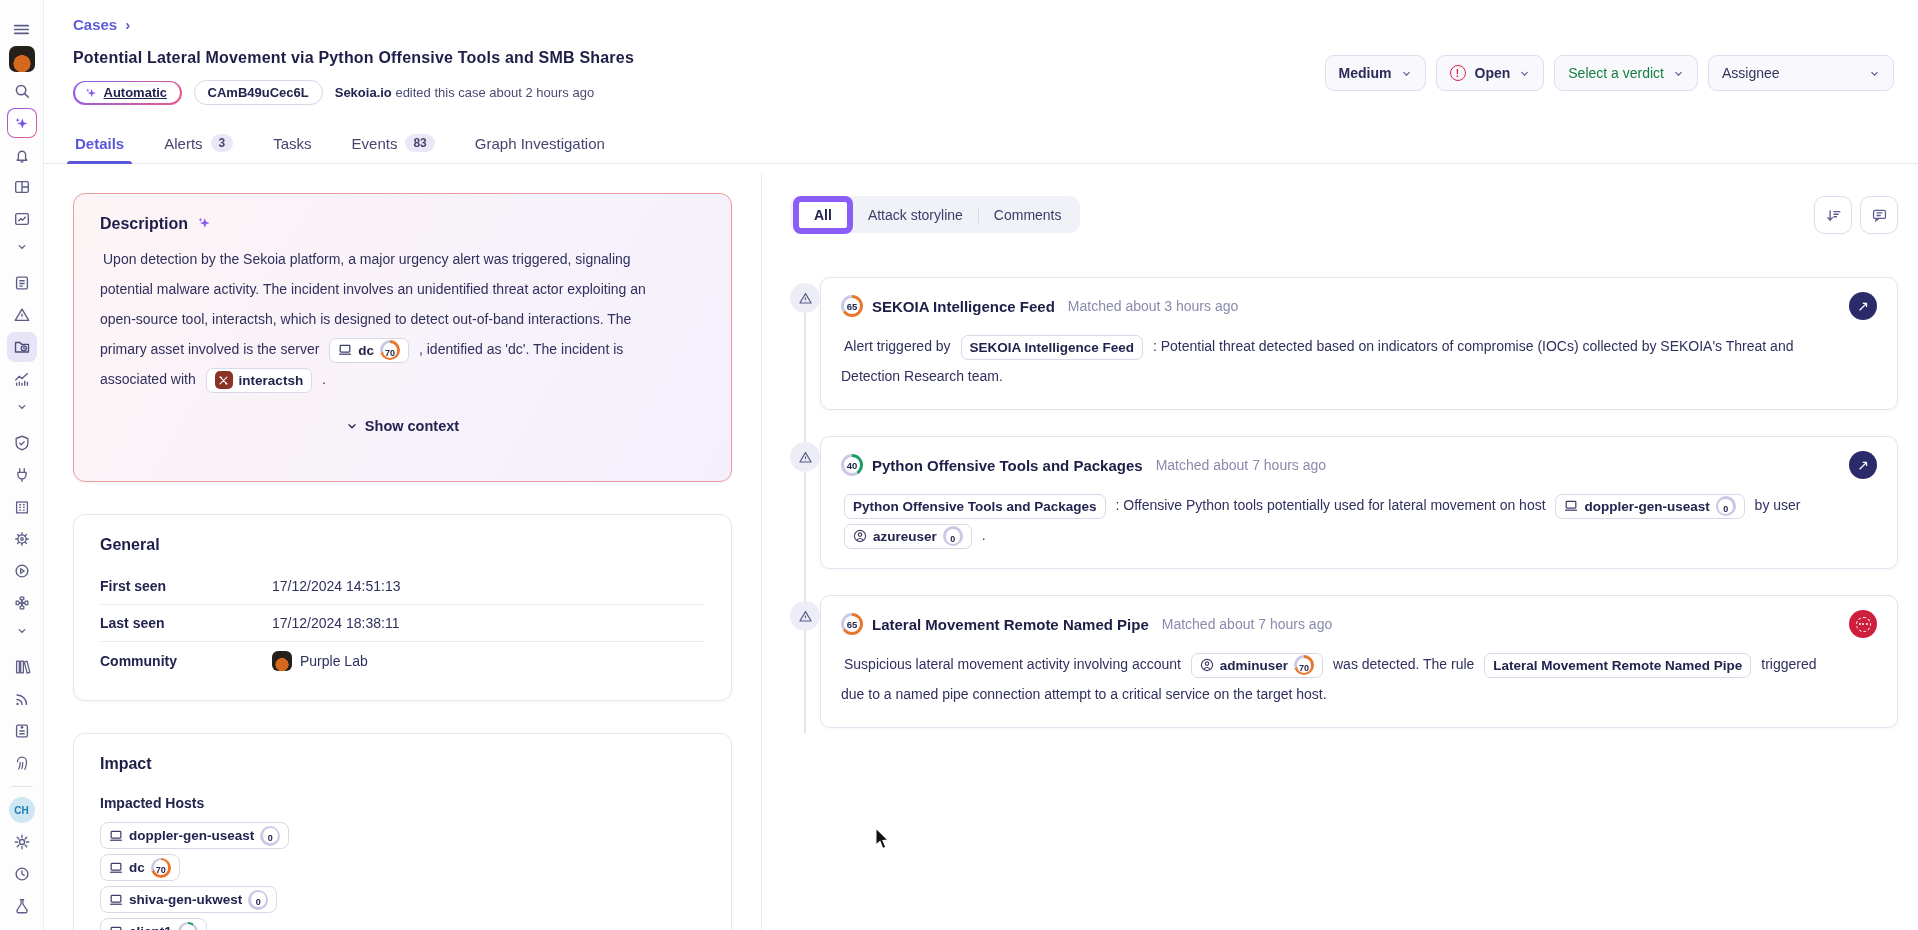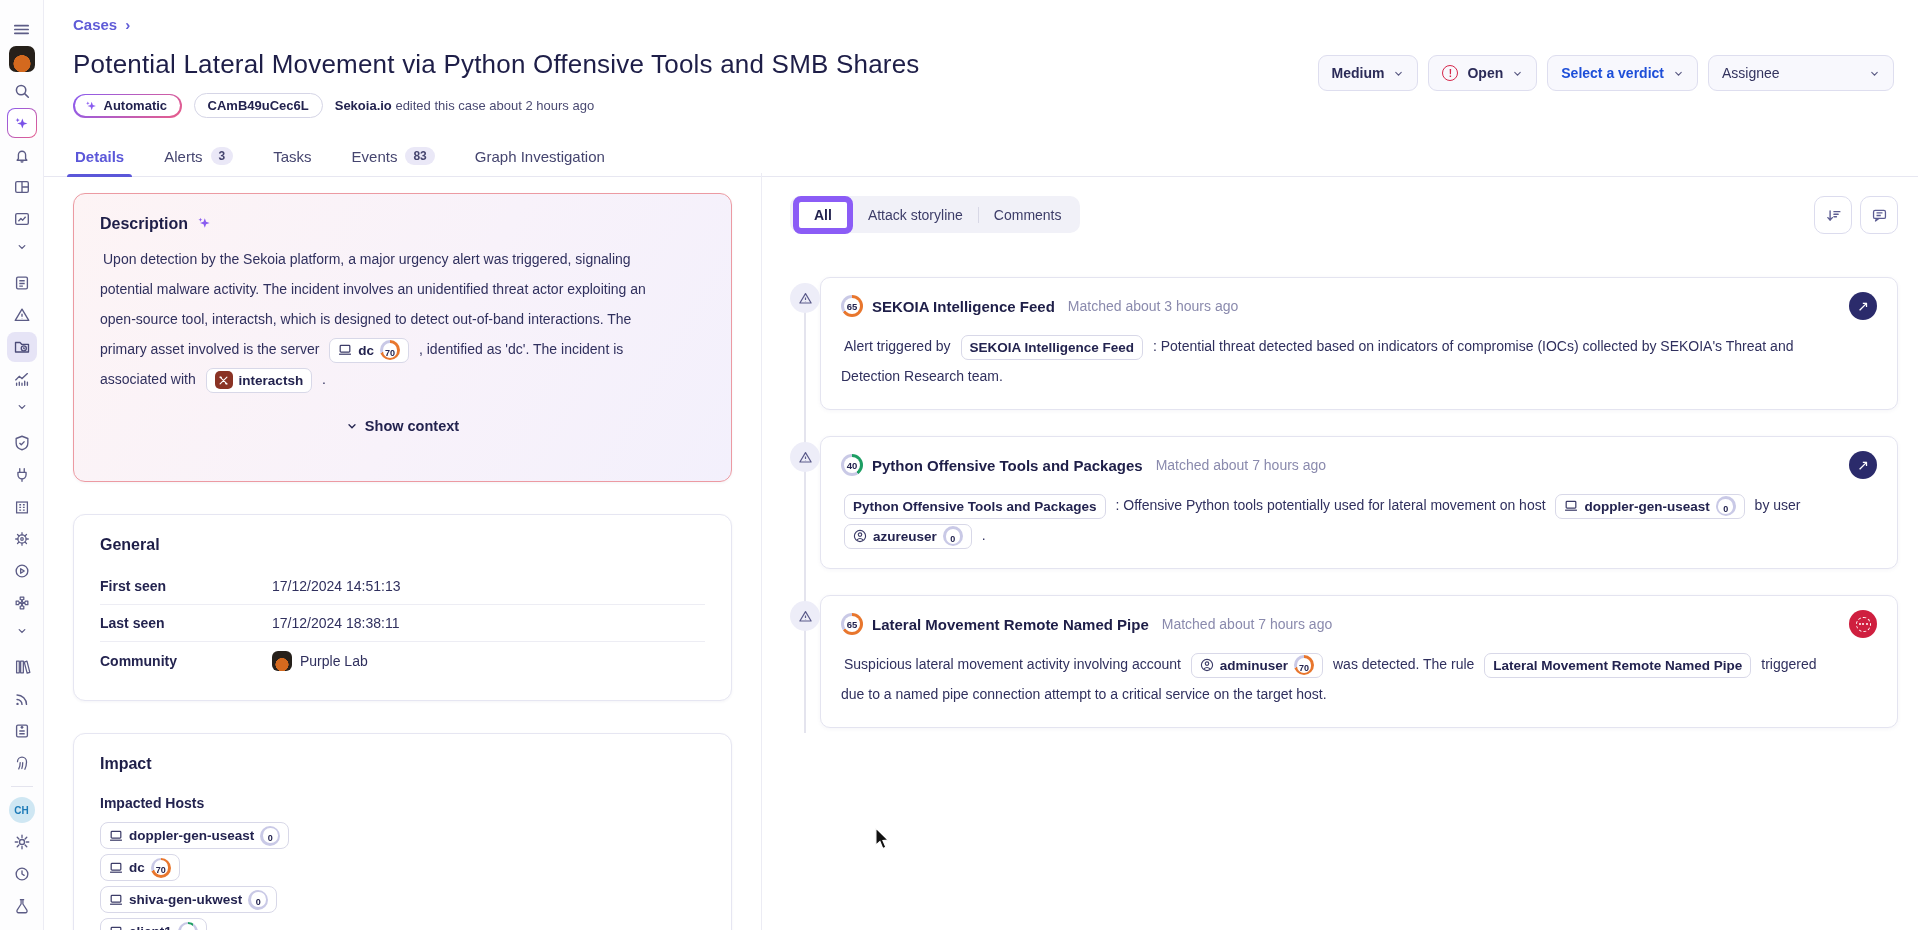--- a/index.html
+++ b/index.html
@@ -22,34 +22,34 @@
   .rail-user { width:26px; height:26px; border-radius:50%; background:#cfe7f3; color:#1d7bb8;
       font-size:10px; font-weight:bold; display:flex; align-items:center; justify-content:center; margin:4px 0;}
   .rail-div { width:22px; height:1px; background:#e4e4ee; margin:6px 0; }
   .rail .gap { height:8px; flex:0 0 auto; }
 
   
   .main { position:absolute; left:44px; top:0; right:0; bottom:0; }
   .header { padding:16px 26px 0 29px; }
   .crumb { color:#5f5bd7; font-weight:bold; font-size:15px; display:inline-flex; gap:8px; align-items:center; cursor:pointer;}
   .crumb .sep { color:#5f5bd7; font-weight:bold; }
-  .title { margin-top:15px; font-size:26px; font-weight:normal; color:#1e1e48; letter-spacing:.2px;}
+  .title { margin-top:15px; font-size:16px; font-weight:bold; color:#1e1e48; letter-spacing:.2px;}
   .badge-row { margin-top:13px; display:flex; align-items:center; gap:12px; }
-  .grad-pill { border-radius:999px; padding:1.5px; background:linear-gradient(135deg,#8a5cf0,#e85d8a); display:inline-flex;}
+  .grad-pill { border-radius:999px; padding:1.5px; background:linear-gradient(135deg,#8a5cf0,#e85d8a); display:inline-flex;text-decoration:underline;}
   .grad-pill .inner { background:#fff; border-radius:999px; padding:3px 13px 3px 9px; display:flex; gap:6px;
       align-items:center; font-size:13px; font-weight:bold; color:#23234f;}
   .id-pill { border:1px solid #d5d5e6; border-radius:999px; padding:4px 13px; font-size:13px; font-weight:bold; color:#23234f;}
   .edited { font-size:13px; color:#4a4a72; }
   .edited b { color:#23234f; }
 
   .controls { position:absolute; top:55px; right:24px; display:flex; gap:10px; }
   .dd { height:36px; background:#f8f8fd; border:1px solid #dedeef; border-radius:9px; display:flex; align-items:center;
         gap:9px; padding:0 13px; font-size:14px; font-weight:bold; color:#2b2b58; cursor:pointer;}
   .dd.assignee { min-width:186px; justify-content:space-between; font-weight:normal; color:#33335e;}
-  .dd.verdict { font-weight:bold; color:#1d4ed8; }
+  .dd.verdict { font-weight:normal; color:#15803d; }
   .open-ico { width:16px; height:16px; border:1.6px solid #d6264a; border-radius:50%; color:#d6264a; font-size:10px;
         font-weight:bold; display:flex; align-items:center; justify-content:center; }
   .chev { color:#5b5b84; }
 
   
   .tabbar { margin-top:20px; padding:0 29px; border-bottom:1px solid #e7e7f1; display:flex; gap:36px; }
   .tab { padding:9px 2px 11px; font-size:15px; color:#45456f; display:flex; gap:8px; align-items:center;
          cursor:pointer; position:relative; }
   .tab.active { color:#5b57d9; font-weight:bold; }
   .tab.active::after { content:""; position:absolute; left:-6px; right:-6px; bottom:-1px; height:3px;

